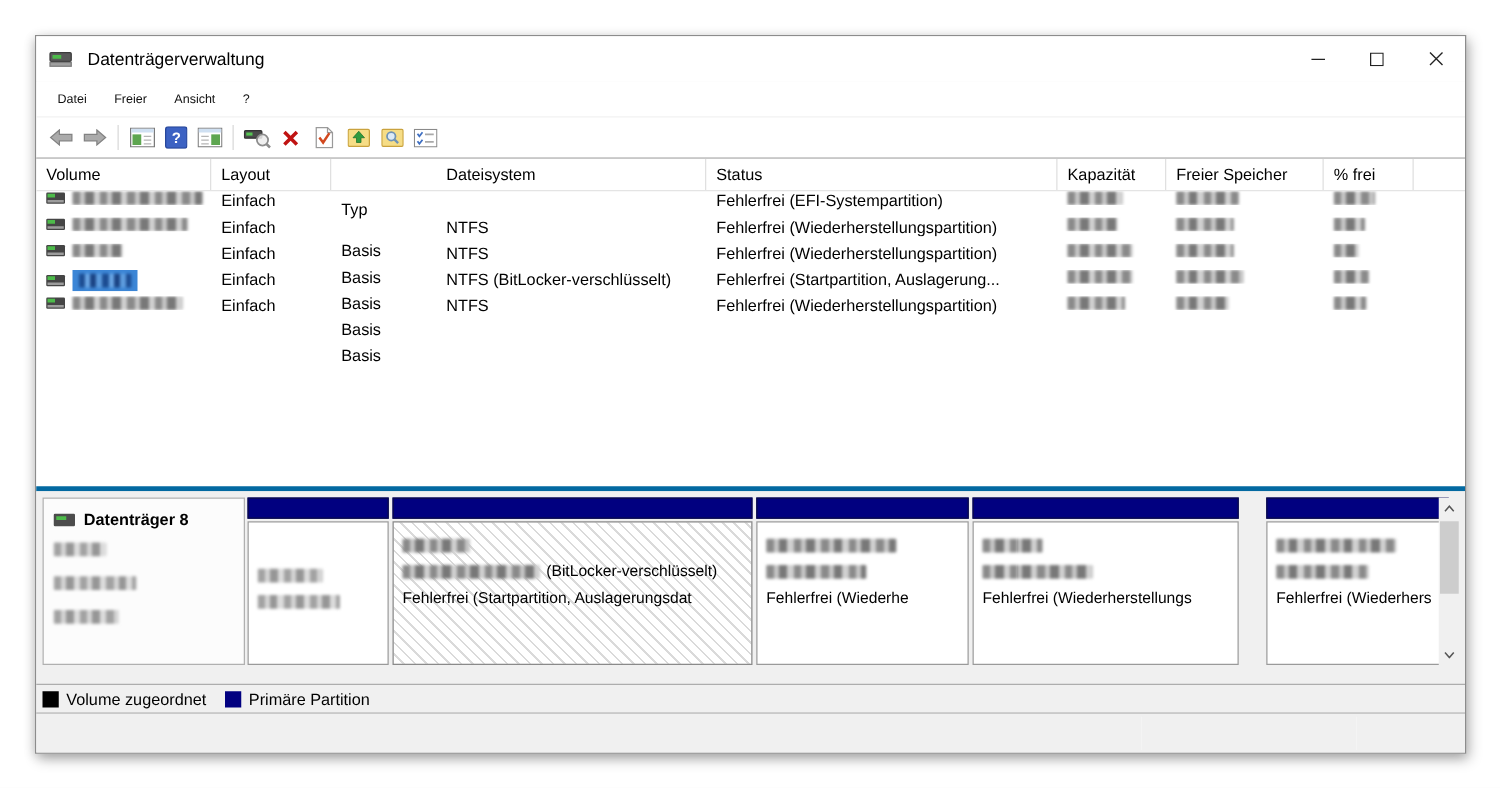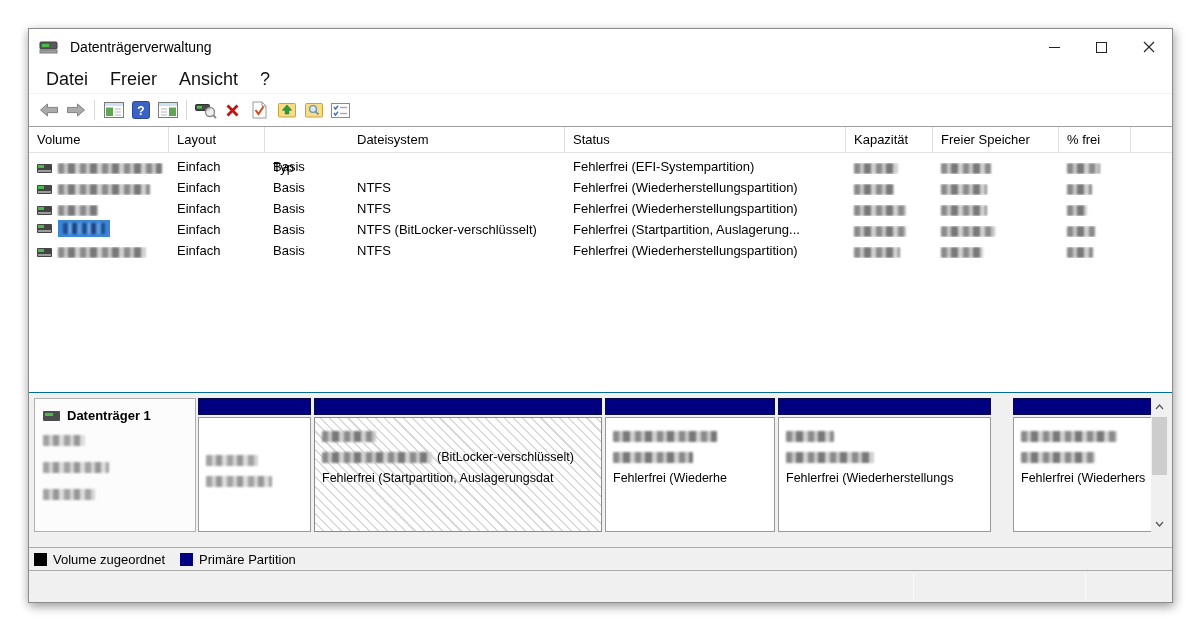--- a/index.html
+++ b/index.html
@@ -12,35 +12,35 @@
     box-shadow:2px 4px 10px rgba(0,0,0,.30), -2px 2px 8px rgba(0,0,0,.12); }
 
   
   .titlebar { height:36px; background:#fff; display:flex; align-items:center; padding-left:10px; flex:none; }
   .title-text { font-size:14px; color:#000; margin-left:9px; }
   .controls { margin-left:auto; display:flex; height:100%; }
   .ctrl { width:47px; height:100%; display:flex; align-items:center; justify-content:center; color:#222; }
 
   
   .menubar { height:28px; background:#fff; display:flex; align-items:center; padding-left:6px; flex:none; }
-  .menu-item { font-size:18px; color:#111; padding:3px 11px; }
+  .menu-item { font-size:10px; color:#111; padding:3px 11px; }
 
   
   .toolbar { height:34px; background:#fff; border-top:1px solid #f2f2f2; border-bottom:1px solid #9f9f9f;
     display:flex; align-items:center; padding-left:6px; flex:none; }
   .tb-btn { width:25px; height:24px; display:flex; align-items:center; justify-content:center; margin:0 1px; }
   .tb-sep { width:1px; height:20px; background:#d9d9d9; margin:0 5px; }
 
   
-  .list-panel { height:266px; background:#fff; border-bottom:1px solid #0369a1; flex:none; overflow:hidden; }
+  .list-panel { height:266px; background:#fff; border-bottom:4px solid #0369a1; flex:none; overflow:hidden; }
   .hrow { display:flex; height:26px; border-bottom:1px solid #e4e4e4; }
   .hcell { display:flex; align-items:center; padding-left:8px; font-size:13px; color:#000;
     border-right:1px solid #e0e0e0; flex:none; }
   .hfill { flex:1; }
-  .vrow { display:flex; height:21px; align-items:flex-end; font-size:13px; color:#000; }
+  .vrow { display:flex; height:21px; align-items:flex-start; font-size:13px; color:#000; }
   .cell { padding-left:8px; flex:none; display:flex; align-items:center; overflow:hidden; white-space:nowrap; }
   .c-vol{width:140px;} .c-lay{width:96px;} .c-typ{width:84px;margin-top:40px;} .c-fs{width:216px;}
   .c-st{width:281px;} .c-kap{width:87px;} .c-fre{width:126px;} .c-pct{width:72px;}
 
   .vol-ico { width:15px; height:9px; background:#454545; border-radius:1px; position:relative; margin-right:6px; flex:none; }
   .vol-ico::before { content:""; position:absolute; left:1px; top:1px; width:6px; height:3px; background:#4dbb4a; }
   .vol-ico::after  { content:""; position:absolute; left:1px; bottom:1px; width:13px; height:2px; background:#9c9c9c; }
 
   
   .rblk { display:inline-block; height:11px; border-radius:1px; filter:blur(1.1px);
@@ -320,21 +320,21 @@
         <div class="cell c-pct">
             <span class="rblk" style="width:26px"></span>
           </div>
       </div>
     </div>
 
     <div class="bottom-panel">
       <div class="disk-card">
         <div class="disk-card-h">
           <span class="disk-ico"></span>
-          <span>Datenträger 1</span>
+          <span>Datenträger 8</span>
         </div>
         <div class="disk-line"><span class="rblk light" style="width:42px"></span></div>
         <div class="disk-line"><span class="rblk light" style="width:66px"></span></div>
         <div class="disk-line"><span class="rblk light" style="width:52px"></span></div>
       </div>
 
       <div class="part-strip">
 
         <div class="part" style="width:113px">
           <div class="part-bar" style="background-color: rgb(1, 0, 128);"></div>

